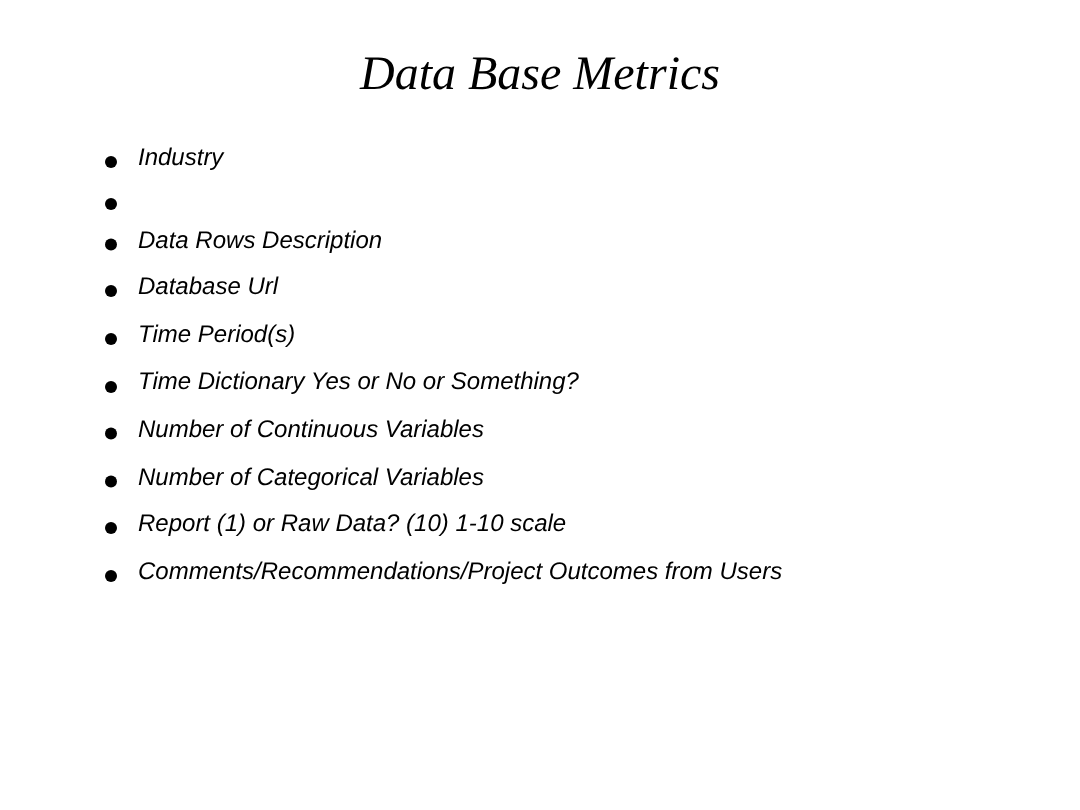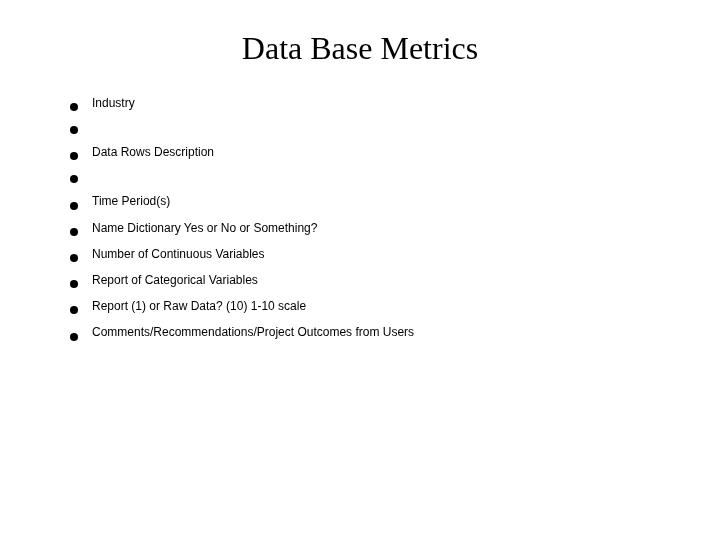--- a/index.html
+++ b/index.html
@@ -1,18 +1,19 @@
 <!DOCTYPE html>
 <html><head>
   <meta charset="utf-8">
   <style>
     * {
       margin: 0;
       padding: 0;
       box-sizing: border-box;
+      font-style: italic;
     }
 
     body {
       width: 720px;
       height: 540px;
       background: #ffffff;
       font-family: 'Segoe UI', Arial, sans-serif;
       overflow: hidden;
     }
 
@@ -34,23 +35,23 @@
     }
 
     .bullet-list {
       list-style: none;
       padding: 0;
       margin: 0 0 0 30px;
     }
 
     .bullet-list li {
       display: flex;
-      align-items: flex-end;
+      align-items: center;
       margin-bottom: 10px;
-      font-size: 12px;
+      font-size: 16px;
       color: #000000;
       font-family: 'Segoe UI', Arial, sans-serif;
       line-height: 1.35;
     }
 
     .bullet-dot {
       display: inline-block;
       width: 8px;
       height: 8px;
       background: #000000;
@@ -72,36 +73,37 @@
       </li>
       <li>
         <span class="bullet-dot"></span>
       </li>
       <li>
         <span class="bullet-dot"></span>
         <span>Data Rows Description</span>
       </li>
       <li>
         <span class="bullet-dot"></span>
+        <span>Database Url</span>
       </li>
       <li>
         <span class="bullet-dot"></span>
         <span>Time Period(s)</span>
       </li>
       <li>
         <span class="bullet-dot"></span>
-        <span>Name Dictionary Yes or No or Something?</span>
+        <span>Time Dictionary Yes or No or Something?</span>
       </li>
       <li>
         <span class="bullet-dot"></span>
         <span>Number of Continuous Variables</span>
       </li>
       <li>
         <span class="bullet-dot"></span>
-        <span>Report of Categorical  Variables</span>
+        <span>Number of Categorical  Variables</span>
       </li>
       <li>
         <span class="bullet-dot"></span>
         <span>Report (1) or Raw Data? (10) 1-10 scale</span>
       </li>
       <li>
         <span class="bullet-dot"></span>
         <span>Comments/Recommendations/Project Outcomes from Users</span>
       </li>
     </ul>

